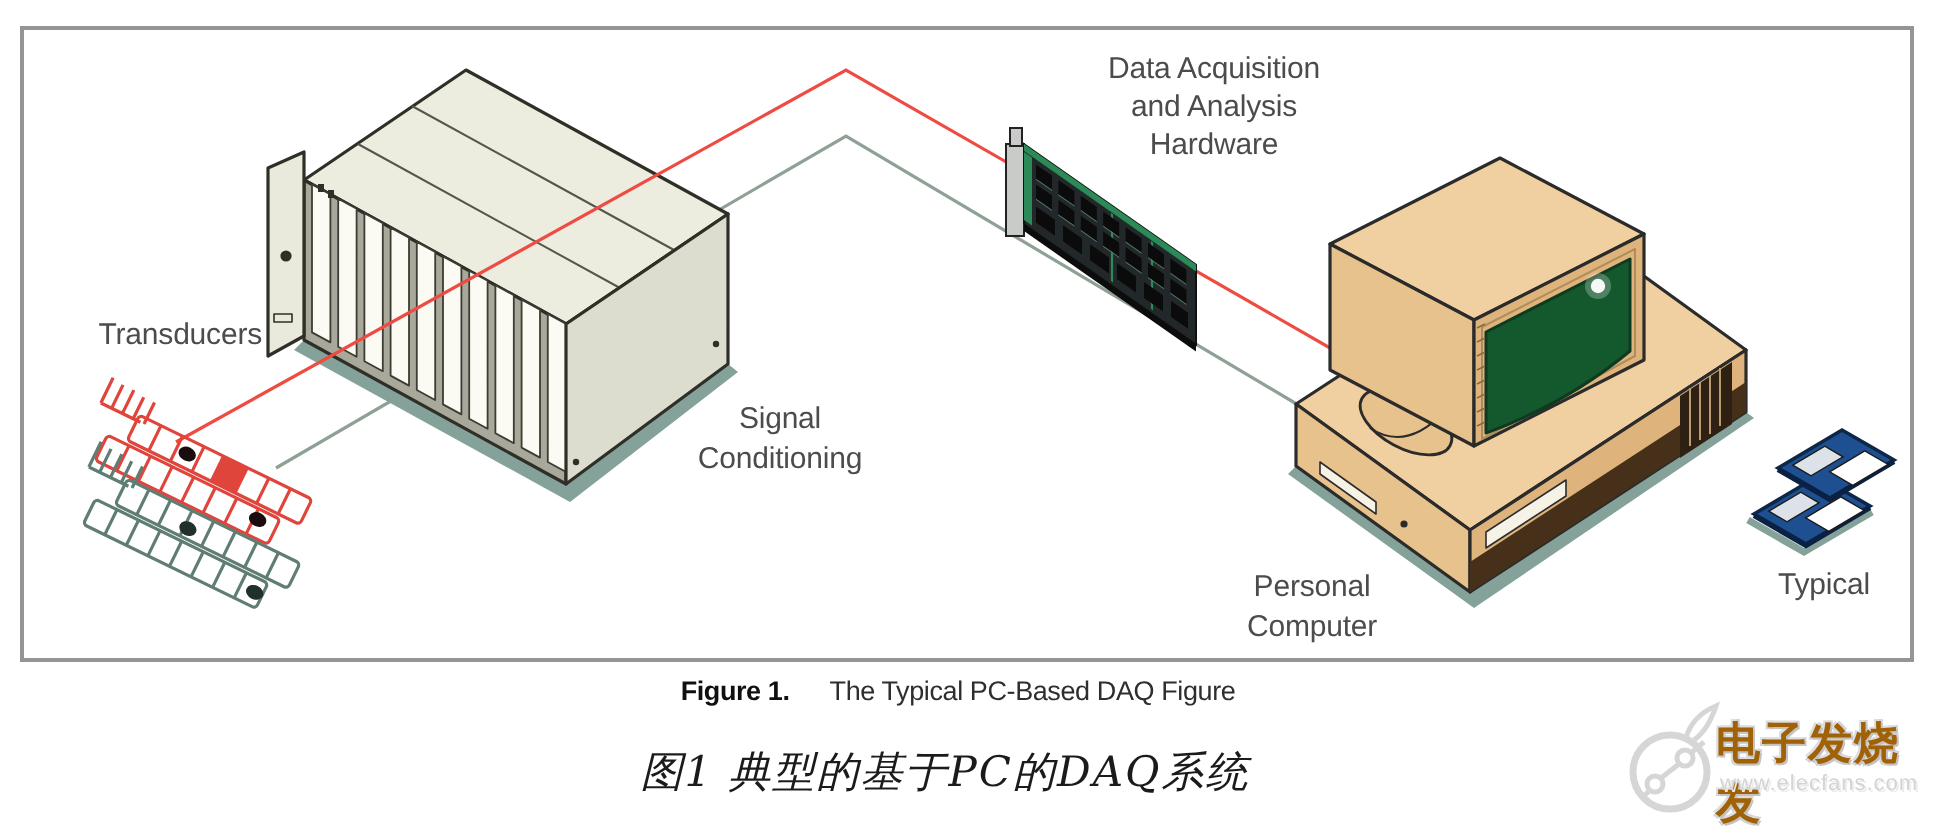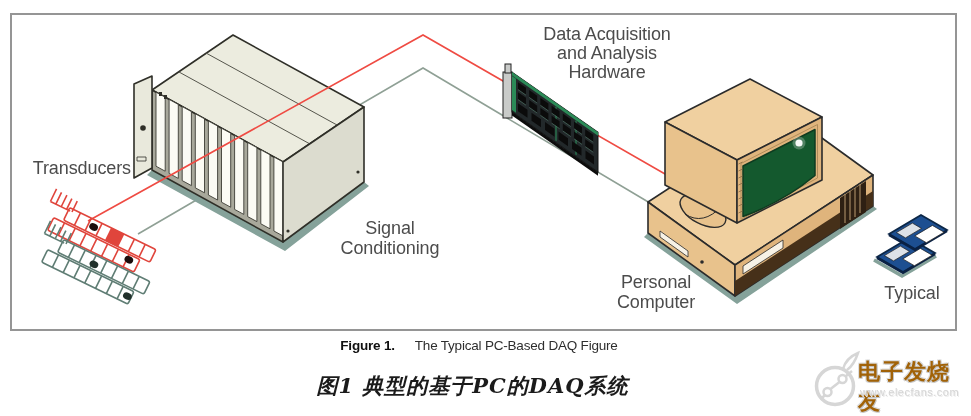--- a/index.html
+++ b/index.html
@@ -1,29 +1,29 @@
 <!DOCTYPE html>
 <html><head>
 <meta charset="utf-8">
 <style>
   html,body{margin:0;padding:0;background:#fff;}
   .page{position:relative;width:971px;height:416px;background:#fff;overflow:hidden;
         font-family:"Liberation Sans",sans-serif;}
   .figure-frame{position:absolute;left:10px;top:13px;width:943px;height:314px;
         border:2px solid #959595;background:#fff;}
   .diagram-svg{position:absolute;left:0;top:0;width:971px;height:416px;}
-  .lbl{position:absolute;font-size:18px;line-height:20px;color:#4c4c4c;
+  .lbl{position:absolute;font-size:15px;line-height:20px;color:#4c4c4c;
        text-align:center;white-space:pre-line;letter-spacing:-0.1px;}
   .lbl-left{text-align:right;}
   .lbl-tight{line-height:19px;}
   .caption-en{position:absolute;left:0;top:338px;width:958px;text-align:center;
        font-size:13.5px;color:#2e2e2e;letter-spacing:-0.2px;}
   .caption-en b{font-weight:700;color:#101010;margin-right:20px;}
   .caption-zh{position:absolute;left:0;top:372px;width:945px;text-align:center;
-       font-family:"DejaVu Serif",serif;font-style:italic;font-weight:700;
+       font-family:"DejaVu Serif",serif;font-style:italic;font-weight:400;
        font-size:21px;color:#1b1b1b;letter-spacing:1px;}
   .watermark{position:absolute;left:810px;top:344px;width:160px;height:70px;}
   .wm-logo{position:absolute;left:2px;top:6px;}
   .wm-cn{position:absolute;left:48px;top:13px;font-weight:700;font-size:22px;
        letter-spacing:1px;color:#a16207;
        text-shadow:1px 1px 0 #c3c3c3,-1px -1px 0 #dedede,1px -1px 0 #d4d4d4,-1px 1px 0 #d4d4d4;}
   .wm-url{position:absolute;left:50px;top:42px;font-weight:400;font-size:11px;
        letter-spacing:.5px;color:#d4d4d4;text-shadow:1px 1px 0 #ececec;}
 </style>
 </head>
@@ -137,26 +137,26 @@
       </g>
     </defs>
     <g>
       <path d="M874,260 L902,276 L936,256" fill="none" stroke="#85a29a" stroke-width="3.5"></path>
       <use href="#floppy" transform="translate(877,257)"></use>
       <use href="#floppy" transform="translate(889,234)"></use>
     </g>
   </svg>
 
   <div class="lbl lbl-left" style="left:21px;top:158px;width:110px;">Transducers</div>
-  <div class="lbl" style="left:330px;top:218px;width:120px;">Signal
+  <div class="lbl" style="left:330px;top:200px;width:120px;">Signal
 Conditioning</div>
   <div class="lbl lbl-tight" style="left:536px;top:25px;width:142px;">Data Acquisition
 and Analysis
 Hardware</div>
-  <div class="lbl" style="left:585px;top:272px;width:142px;">Personal
+  <div class="lbl" style="left:585px;top:284px;width:142px;">Personal
 Computer</div>
   <div class="lbl" style="left:852px;top:283px;width:120px;">Typical</div>
 
   <div class="caption-en">
     <b>Figure 1.</b><span>The Typical PC-Based DAQ Figure</span>
   </div>
   <div class="caption-zh">图1 典型的基于PC的DAQ系统</div>
 
   <div class="watermark">
     <svg class="wm-logo" width="50" height="62" viewBox="0 0 50 62">

